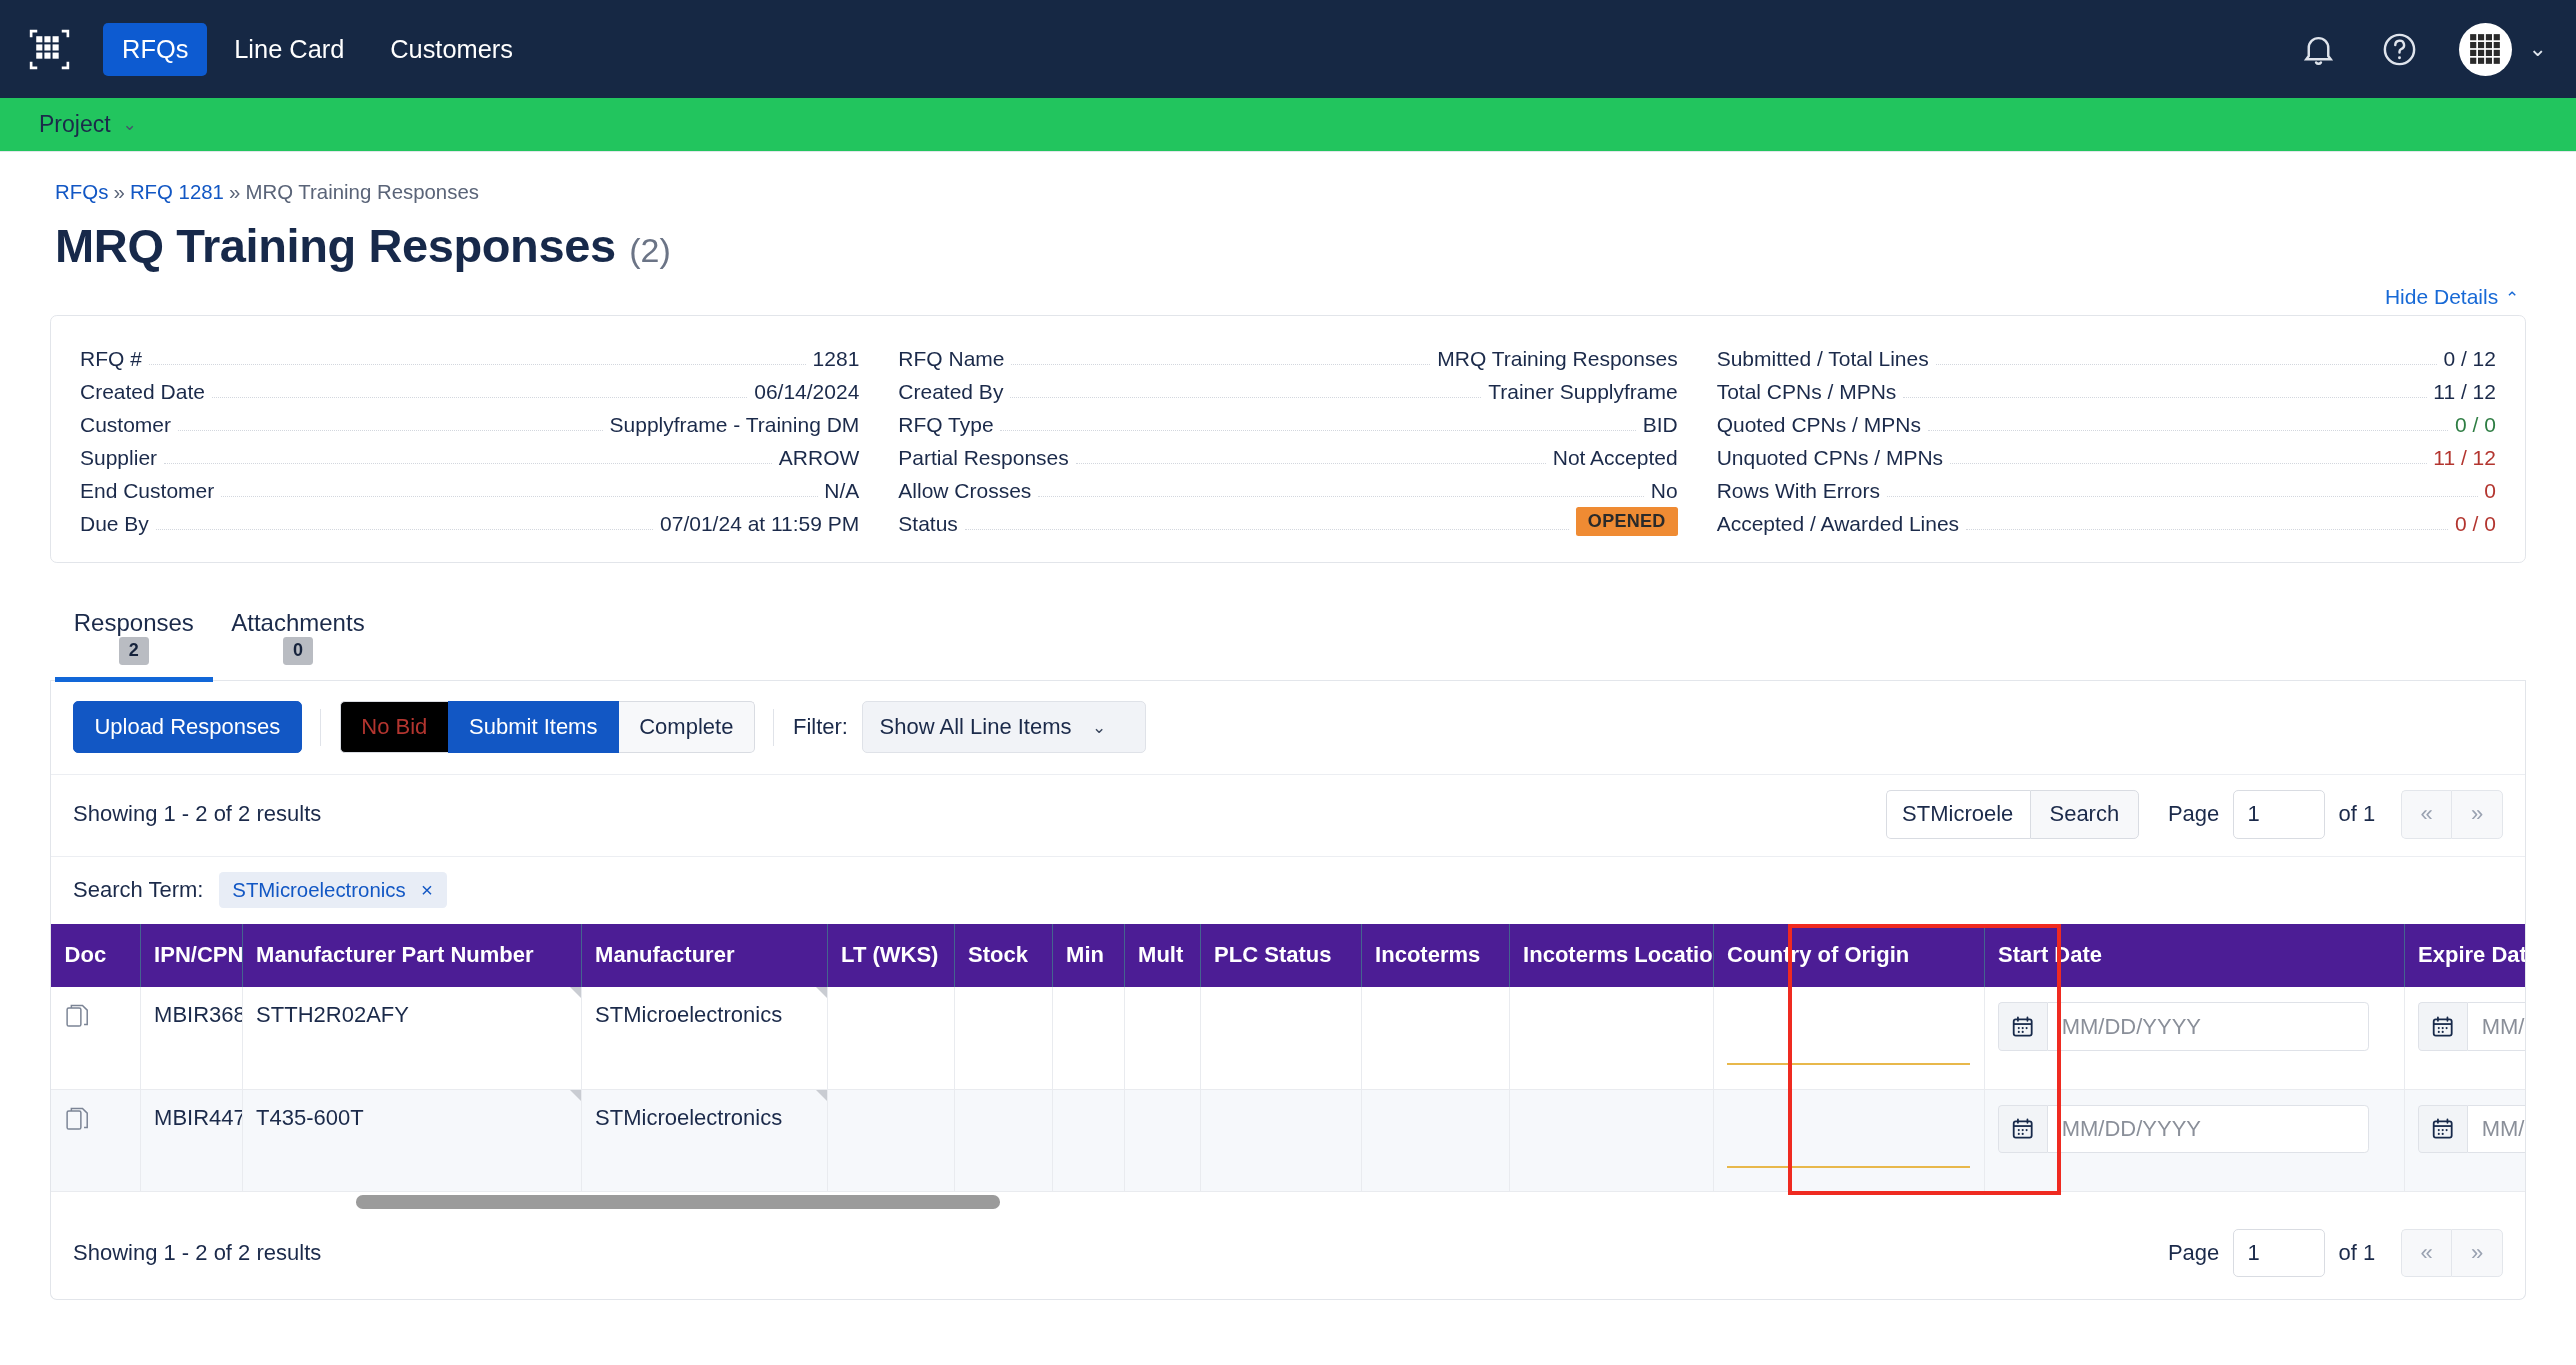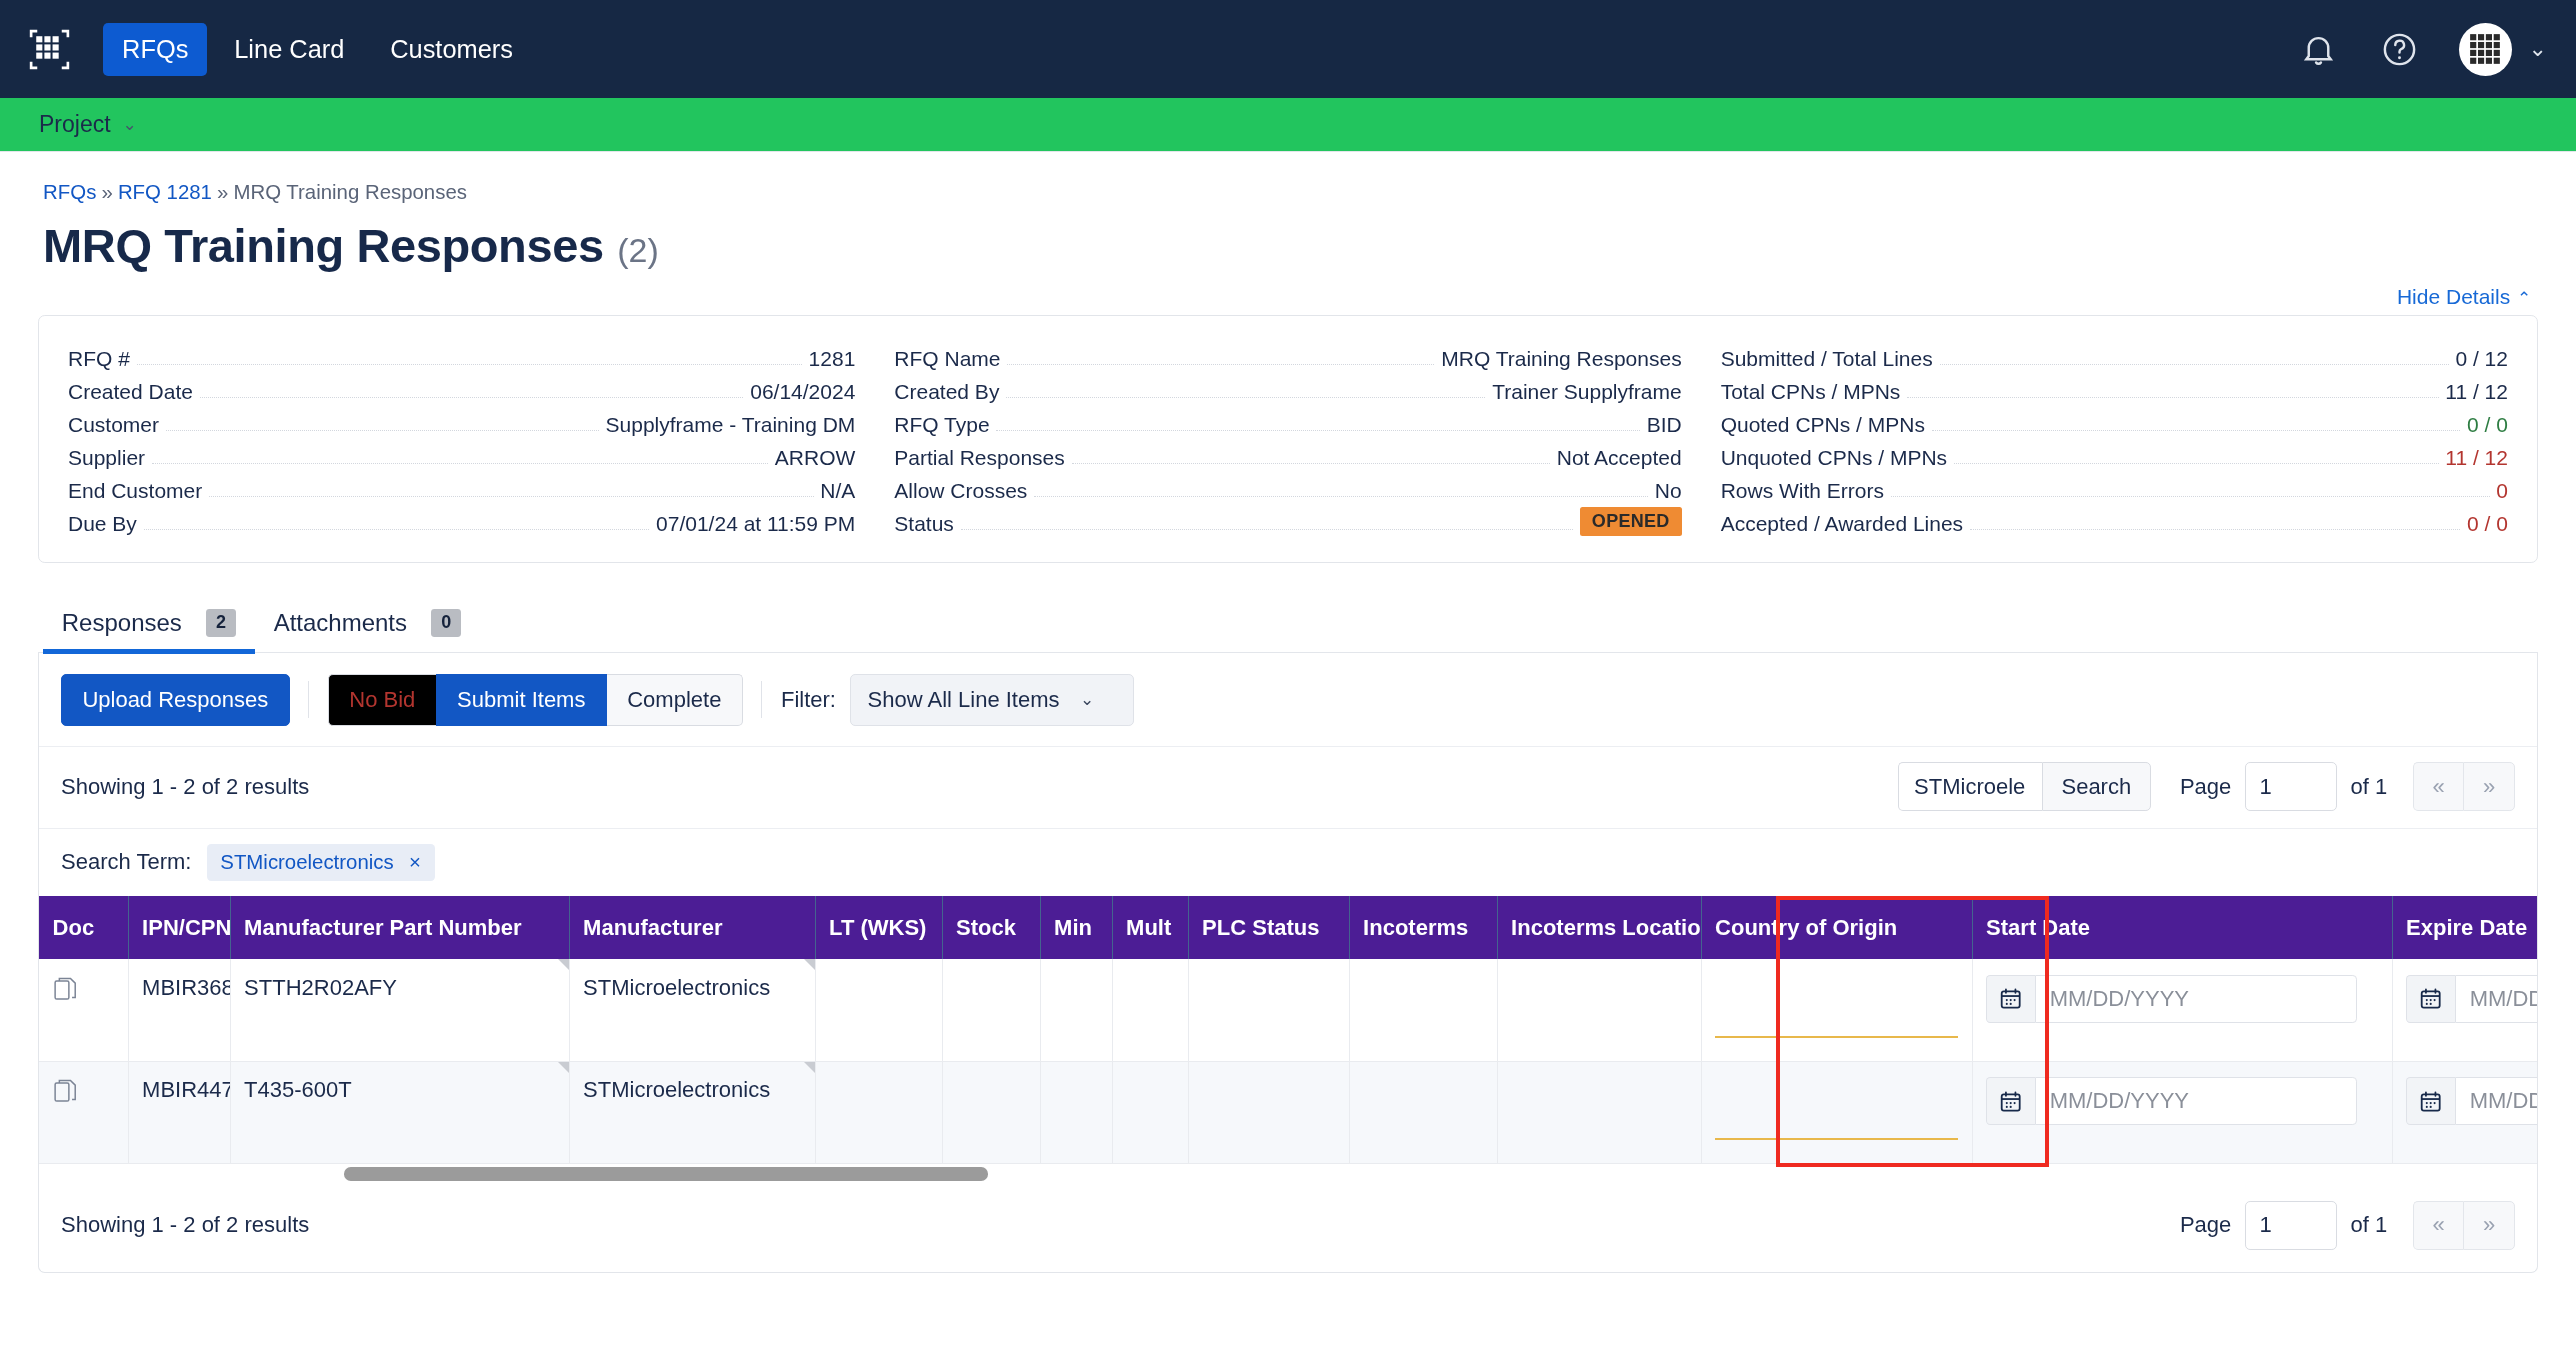--- a/index.html
+++ b/index.html
@@ -35,21 +35,21 @@
 
   
   .projectbar {
     height:54px; background:#22c55e; border-bottom:0.8px solid #e3e6eb;
     display:flex; align-items:center; padding:0 39px;
   }
   .project-label { font-size:23px; color:#1b2a4a; }
   .project-caret { margin-left:12px; font-size:17px; color:#47536b; }
 
   
-  .page { padding:0 38px; }
+  .page { padding:0 50px; }
 
   .breadcrumb { padding:29px 5.1px 0 5.1px; font-size:20.4px; color:#5a6478; }
   .breadcrumb a { color:#1257c4; text-decoration:none; }
   .breadcrumb .sep { color:#5a6478; margin:0 5.1px; }
 
   .page-title-row { padding:13.6px 5.1px 0 5.1px; display:flex; align-items:baseline; }
   .page-title { font-size:47px; font-weight:bold; color:#17294a; letter-spacing:-0.4px; }
   .page-title-count { font-size:34px; color:#6b7486; margin-left:13.6px; }
 
   .hide-details-row { display:flex; justify-content:flex-end; padding:12px 6.8px 6.8px 0; }
@@ -69,21 +69,21 @@
   .dvalue { white-space:nowrap; color:#1b2a4a; text-align:right; }
   .dvalue.green { color:#2e7d43; }
   .dvalue.red { color:#b3352f; }
   .badge-opened {
     background:#ef8b33; color:#2a2a2a; font-size:18px; font-weight:bold;
     padding:4.2px 12px; border-radius:2.5px; letter-spacing:0.3px;
   }
 
   
   .tabs { display:flex; align-items:flex-end; margin-top:36px; border-bottom:1.7px solid #e3e6eb; padding-left:5.1px; }
-  .tab { display:flex; align-items:center; gap:24px; padding:10.2px 18.7px 15.3px 18.7px; font-size:24px; color:#1b2a4a; position:relative; }
+  .tab { display:flex; align-items:center; gap:0; padding:10.2px 18.7px 15.3px 18.7px; font-size:24px; color:#1b2a4a; position:relative;flex-direction:column; }
   .tab.active { }
   .tab.active::after {
     content:""; position:absolute; left:0; right:0; bottom:-1.7px; height:5.1px; background:#1267d8;
   }
   .tab-badge { background:#b9bcc2; color:#16233c; font-size:18px; font-weight:bold; padding:3.4px 10.2px; border-radius:3.4px; }
 
   
   .panel { border:0.8px solid #e2e5ea; border-top:none; border-radius:0 0 6.8px 6.8px; background:#fff; }
 
   .toolbar { display:flex; align-items:center; gap:0; padding:20.4px 22px; }

